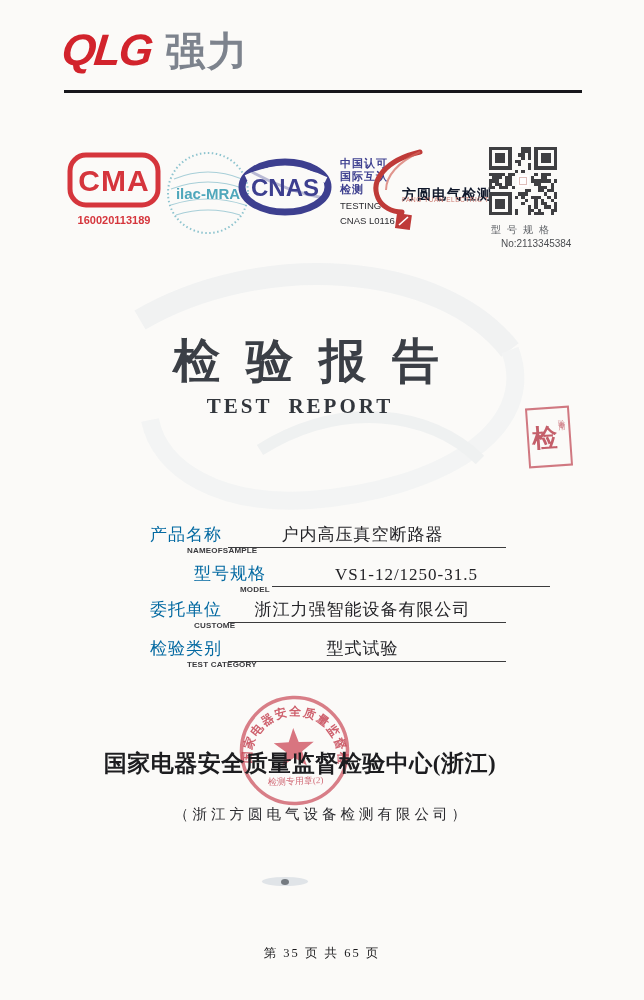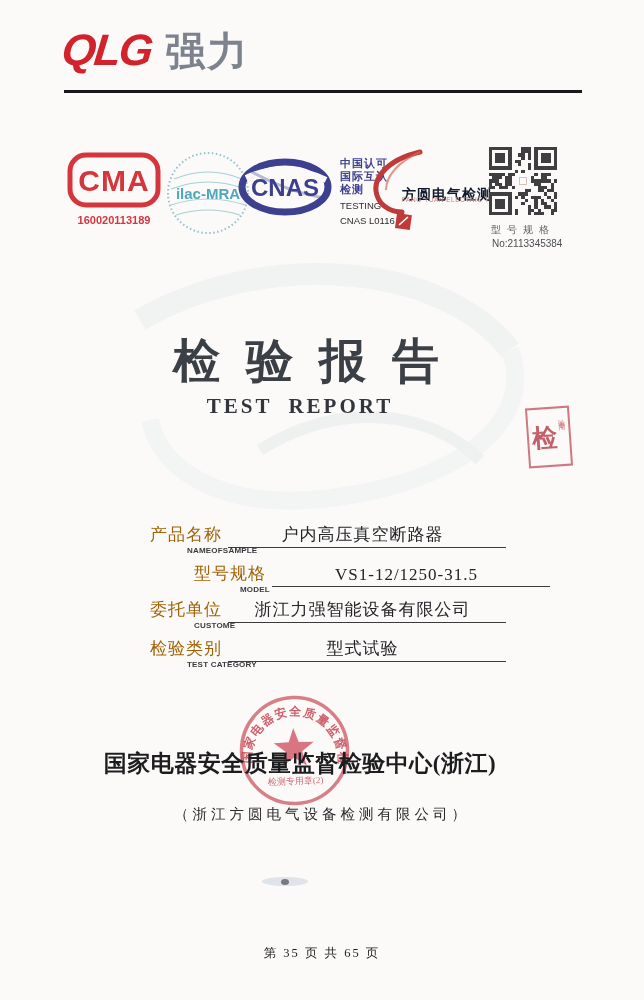--- a/index.html
+++ b/index.html
@@ -19,36 +19,36 @@
   .cnas{position:absolute;left:238px;top:158px;}
   .cnas-text{position:absolute;left:340px;top:158px;line-height:13px;}
   .cnas-cn{font-size:11px;font-weight:bold;color:#3d3f8f;letter-spacing:1px;font-family:Liberation Mono, monospace;}
   .cnas-en{font-family:"Liberation Sans",sans-serif;font-size:9.5px;font-weight:normal;color:#2c2c31;margin-top:2px;}
   .fy{position:absolute;left:368px;top:146px;width:152px;height:92px;}
   .fy-cn{position:absolute;left:34px;top:40px;font-size:14px;font-weight:bold;color:#0f172a;letter-spacing:1px;}
   .fy-en{position:absolute;left:34px;top:50px;font-family:"Liberation Sans",sans-serif;font-size:6.5px;
          color:#cc7b72;letter-spacing:.5px;}
   .qr{position:absolute;left:489px;top:147px;width:96px;text-align:left;}
   .qr-caption{font-size:10px;color:#5d6065;letter-spacing:6px;margin-top:4px;margin-left:2px;}
-  .qr-num{font-family:"Liberation Sans",sans-serif;font-size:10px;color:#4c4e52;margin-top:1px;margin-left:3px;}
+  .qr-num{font-family:"Liberation Sans",sans-serif;font-size:10px;color:#4c4e52;margin-top:1px;margin-left:12px;}
   
   .title-cn{position:absolute;left:120px;top:330px;width:372px;text-align:center;font-size:47px;font-weight:bold;
             color:#3b3f46;letter-spacing:26px;text-indent:26px;}
   .title-en{position:absolute;left:120px;top:394px;width:360px;text-align:center;font-size:21px;font-weight:bold;
             color:#32363c;letter-spacing:3px;word-spacing:8px;}
   
   .seal-small{position:absolute;left:527px;top:407px;width:40px;height:56px;border:2px solid rgba(198,88,99,.8);
               transform:rotate(-4deg);color:rgba(190,78,90,.9);}
   .seal-small .main{position:absolute;left:3px;top:12px;font-size:25px;font-weight:bold;}
   .seal-small .side{position:absolute;right:2px;top:6px;font-size:7px;writing-mode:vertical-rl;letter-spacing:2px;opacity:.8;}
   
   .watermark{position:absolute;left:80px;top:240px;opacity:.55;pointer-events:none;}
   
   .frow{position:absolute;left:150px;width:356px;height:20px;}
-  .frow .flabel{position:absolute;left:0;bottom:0;font-size:17px;color:#a16207;letter-spacing:1px;}
+  .frow .flabel{position:absolute;left:0;bottom:0;font-size:17px;color:#0369a1;letter-spacing:1px;}
   .frow .fline{position:absolute;left:78px;right:0;bottom:-2px;height:1.5px;background:#3b3b3d;}
   .frow .fvalue{position:absolute;left:78px;right:9px;bottom:0;text-align:center;font-size:17px;color:#232327;letter-spacing:1px;}
   .frow .fsub{position:absolute;left:1px;top:20px;font-family:"Liberation Sans",sans-serif;font-size:8px;
               font-weight:bold;color:#3a3a3e;letter-spacing:.2px;padding-left:36px;}
   #frow1{top:526px;} #frow2{top:565px;margin-left:44px;} #frow3{top:601px;} #frow4{top:640px;}
   
   .issuer-cn{position:absolute;left:58px;top:748px;width:484px;text-align:center;font-size:23px;font-weight:bold;
              color:#1d1d20;letter-spacing:.5px;}
   .issuer-en{position:absolute;left:100px;top:781px;width:464px;text-align:center;
              font-family:"Liberation Sans",sans-serif;font-size:10.5px;font-weight:bold;color:#26262a;}

